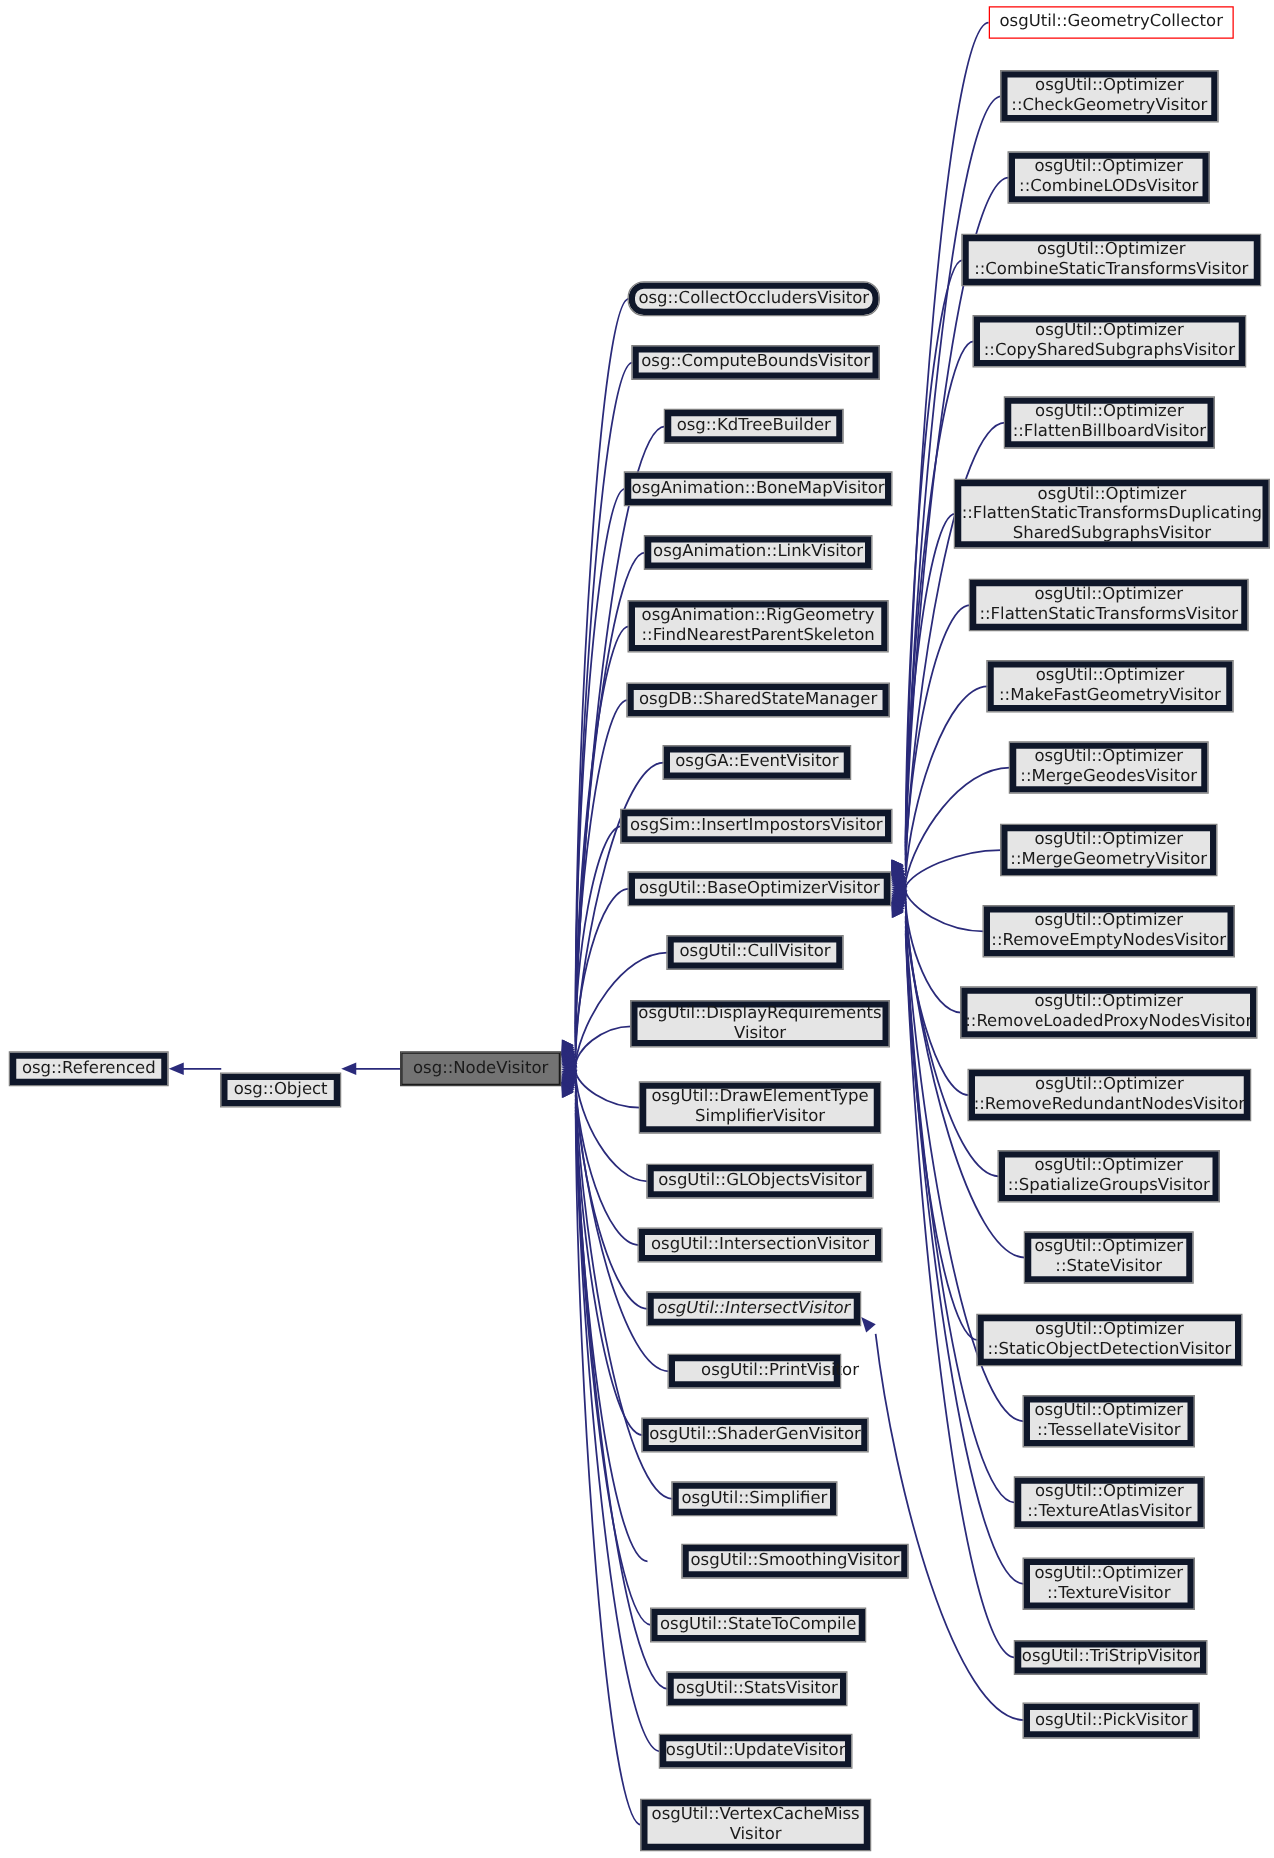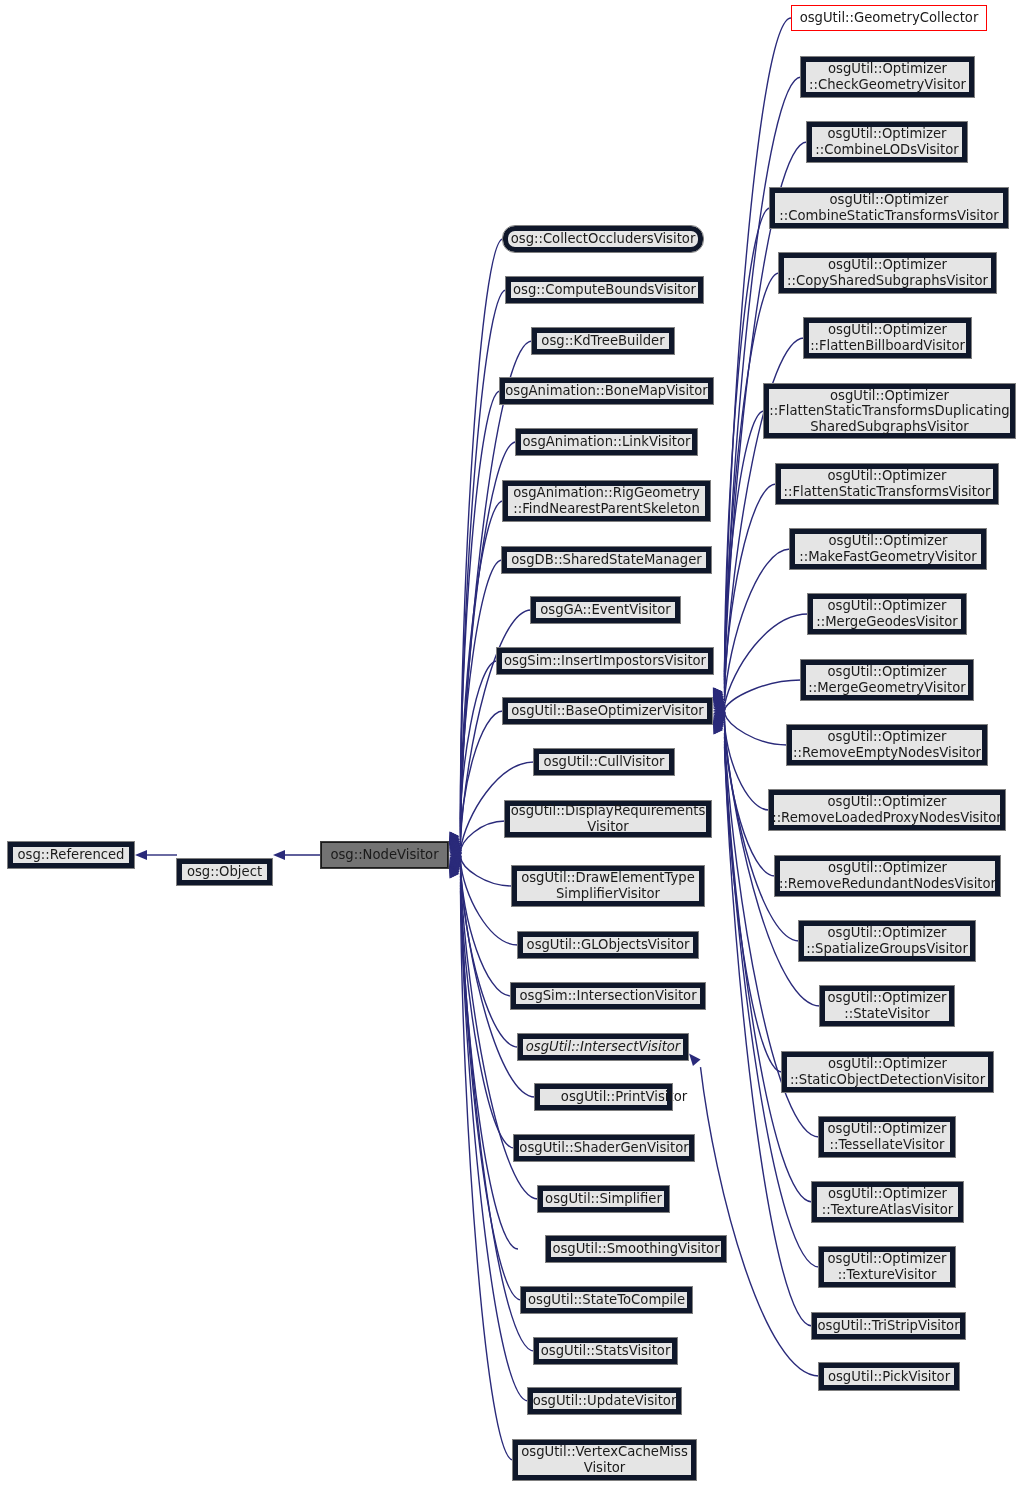--- a/index.html
+++ b/index.html
@@ -167,21 +167,21 @@
     <div class="node" style="left: 502px; top: 547px; width: 209px; height: 26px;"><span>osgDB::SharedStateManager</span></div>
     <div class="node" style="left: 531px; top: 597px; width: 149px; height: 26px;"><span>osgGA::EventVisitor</span></div>
     <div class="node" style="left: 497px; top: 648px; width: 216px; height: 26px;"><span>osgSim::InsertImpostorsVisitor</span></div>
     <div class="node" style="left: 503px; top: 698px; width: 209px; height: 26px;"><span>osgUtil::BaseOptimizerVisitor</span></div>
     <div class="node" style="left: 534px; top: 749px; width: 140px; height: 26px;"><span>osgUtil::CullVisitor</span></div>
     <div class="node" style="left: 505px; top: 801px; width: 206px; height: 36px;"><span>osgUtil::DisplayRequirements
 Visitor</span></div>
     <div class="node" style="left: 512px; top: 866px; width: 192px; height: 40px;"><span>osgUtil::DrawElementType
 SimplifierVisitor</span></div>
     <div class="node" style="left: 518px; top: 932px; width: 180px; height: 26px;"><span>osgUtil::GLObjectsVisitor</span></div>
-    <div class="node" style="left: 511px; top: 983px; width: 194px; height: 26px;"><span>osgSim::IntersectionVisitor</span></div>
+    <div class="node" style="left: 511px; top: 983px; width: 194px; height: 26px;"><span>osgUtil::IntersectionVisitor</span></div>
     <div class="node" style="left: 518px; top: 1034px; width: 170px; height: 26px; font-style: italic;"><span>osgUtil::IntersectVisitor</span></div>
     <div class="node" style="left: 535px; top: 1084px; width: 137px; height: 26px; padding-left: 44px;"><span>osgUtil::PrintVisitor</span></div>
     <div class="node" style="left: 514px; top: 1135px; width: 180px; height: 26px;"><span>osgUtil::ShaderGenVisitor</span></div>
     <div class="node" style="left: 538px; top: 1186px; width: 131px; height: 26px;"><span>osgUtil::Simplifier</span></div>
     <div class="node" style="left: 546px; top: 1236px; width: 180px; height: 26px;"><span>osgUtil::SmoothingVisitor</span></div>
     <div class="node" style="left: 521px; top: 1287px; width: 171px; height: 26px;"><span>osgUtil::StateToCompile</span></div>
     <div class="node" style="left: 534px; top: 1338px; width: 143px; height: 26px;"><span>osgUtil::StatsVisitor</span></div>
     <div class="node" style="left: 528px; top: 1388px; width: 153px; height: 26px;"><span>osgUtil::UpdateVisitor</span></div>
     <div class="node" style="left: 513px; top: 1440px; width: 183px; height: 40px;"><span>osgUtil::VertexCacheMiss
 Visitor</span></div>

